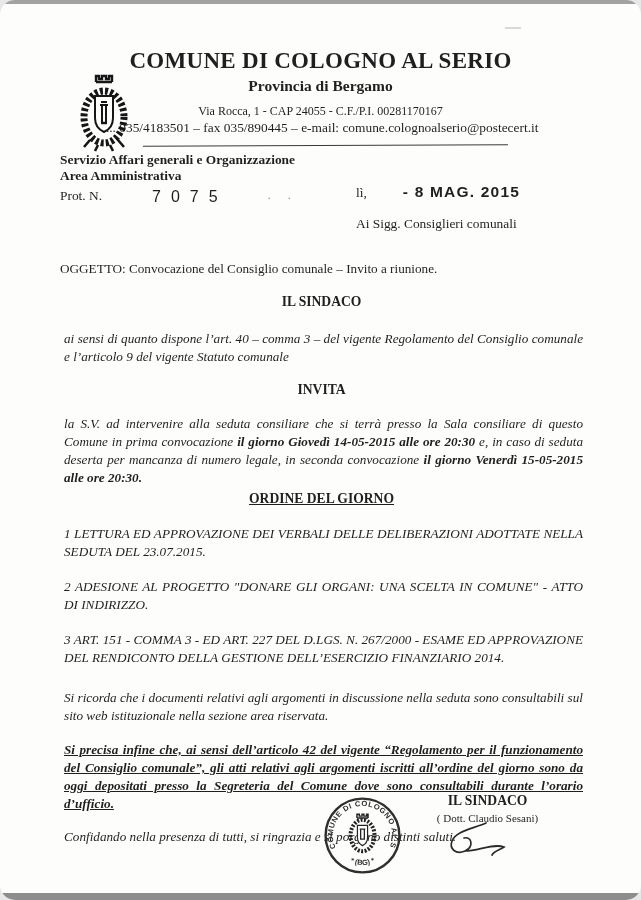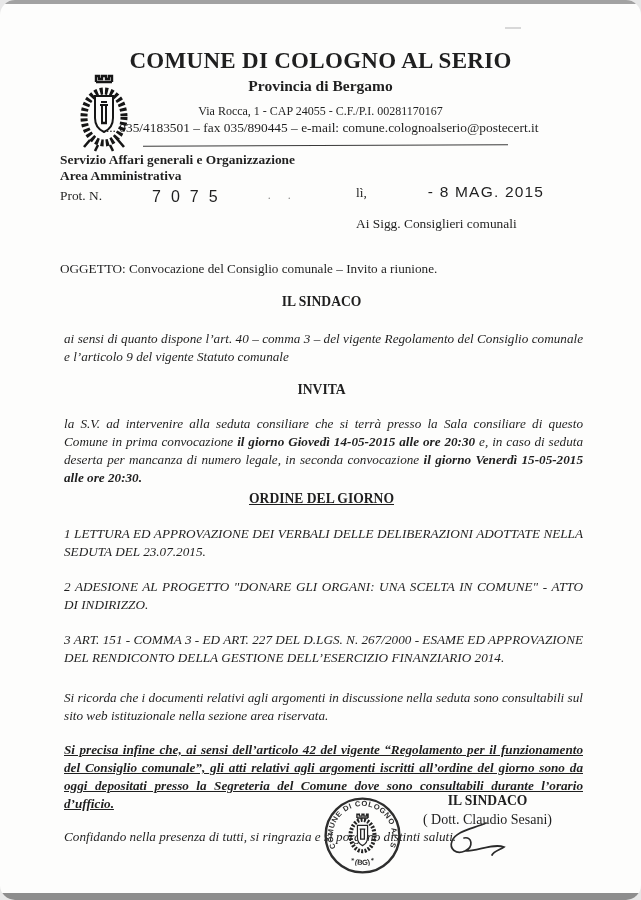--- a/index.html
+++ b/index.html
@@ -25,43 +25,43 @@
 
   
   .letterhead{position:relative;margin:6px 58px 0 60px;height:78px;font-size:13.4px;}
   .lh-line{font-weight:bold;line-height:16px;}
   .prot-row{margin-top:4px;display:flex;align-items:flex-start;gap:40px;}
   .prot-number{font-family:"Liberation Sans",sans-serif;font-weight:normal;
     font-size:16px;letter-spacing:10px;margin-left:10px;}
   .prot-dots{color:#8b8b8b;letter-spacing:7px;font-size:12px;}
   .right-col{position:absolute;left:296px;top:31px;}
   .date-row{display:flex;align-items:baseline;}
-  .date-stamp{font-family:"Liberation Sans",sans-serif;font-weight:normal;
-    font-size:15.5px;letter-spacing:1.2px;margin-left:61px;white-space:nowrap;}
+  .date-stamp{font-family:"Liberation Sans",sans-serif;font-weight:bold;
+    font-size:15.5px;letter-spacing:1.2px;margin-left:36px;white-space:nowrap;}
   .recipients{margin-top:15px;}
 
   
   .bodytext{margin:0 58px 0 60px;font-size:13.2px;line-height:18px;}
   .subject{margin:30px 0 0 0;}
   .center-head{text-align:center;font-weight:bold;font-size:13.6px;margin:15px 0 0 0;}
   .center-head.underlined{text-decoration:underline;}
   .para{margin:14px 0 0 4px;text-align:justify;font-style:italic;}
   .premise{margin-top:19px;}
   .invitation{margin-top:16px;}
   .agenda-head{margin-top:3px;}
   .agenda-item{margin-top:17px;}
   .note-docs{margin-top:22px;}
   .note-deposit{margin-top:16px;font-weight:bold;text-decoration:underline;}
   .closing{margin-top:15px;text-align:left;}
 
   
   .signature-block{position:absolute;left:0;top:788px;width:641px;height:105px;}
   .sig-text{position:absolute;left:385px;top:5px;width:205px;text-align:center;}
   .sig-role{font-weight:bold;font-size:13.6px;}
-  .sig-name{font-size:14px;margin-top:3px;}
+  .sig-name{font-size:11px;margin-top:3px;}
   .stamp{position:absolute;left:321px;top:6px;width:83px;height:83px;}
   .sig-script{position:absolute;left:442px;top:33px;}
 </style>
 </head>
 <body>
 
 <div class="page">
 
   <div class="scan-band-top"></div>
   <div class="scan-dash"></div>

